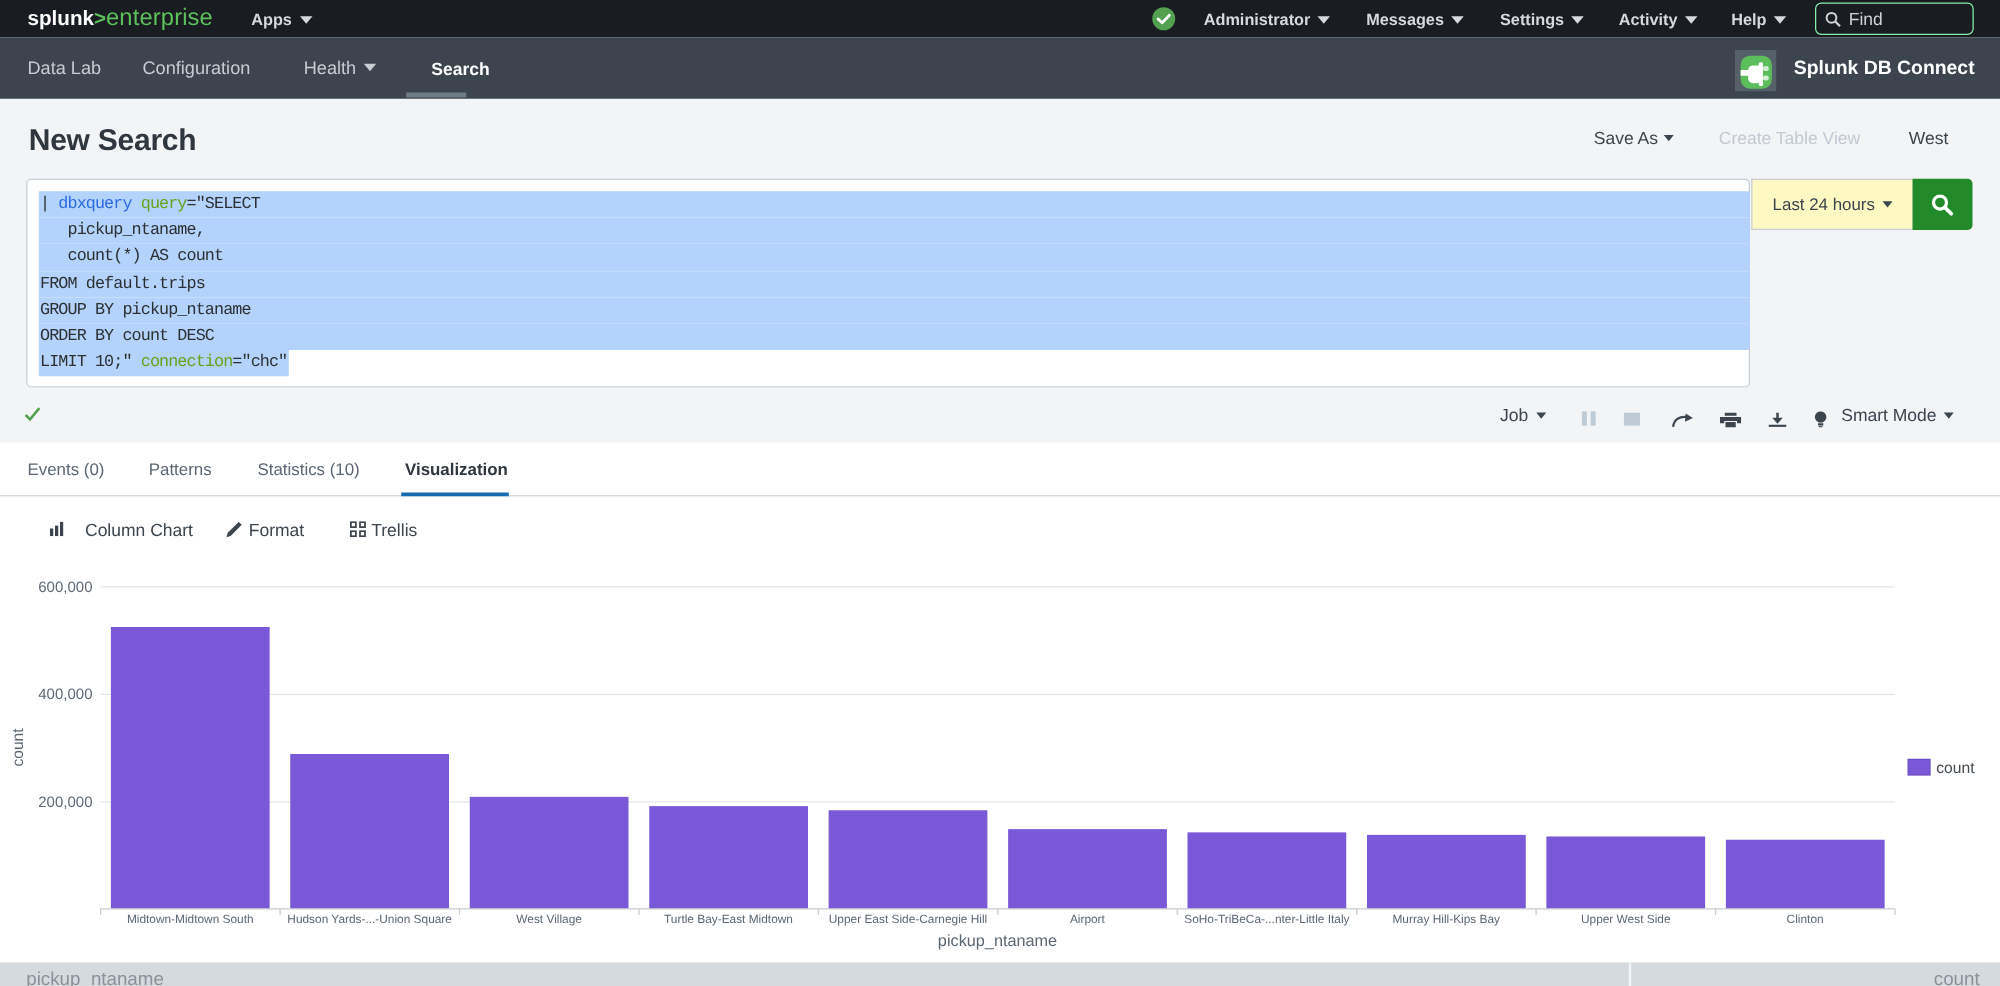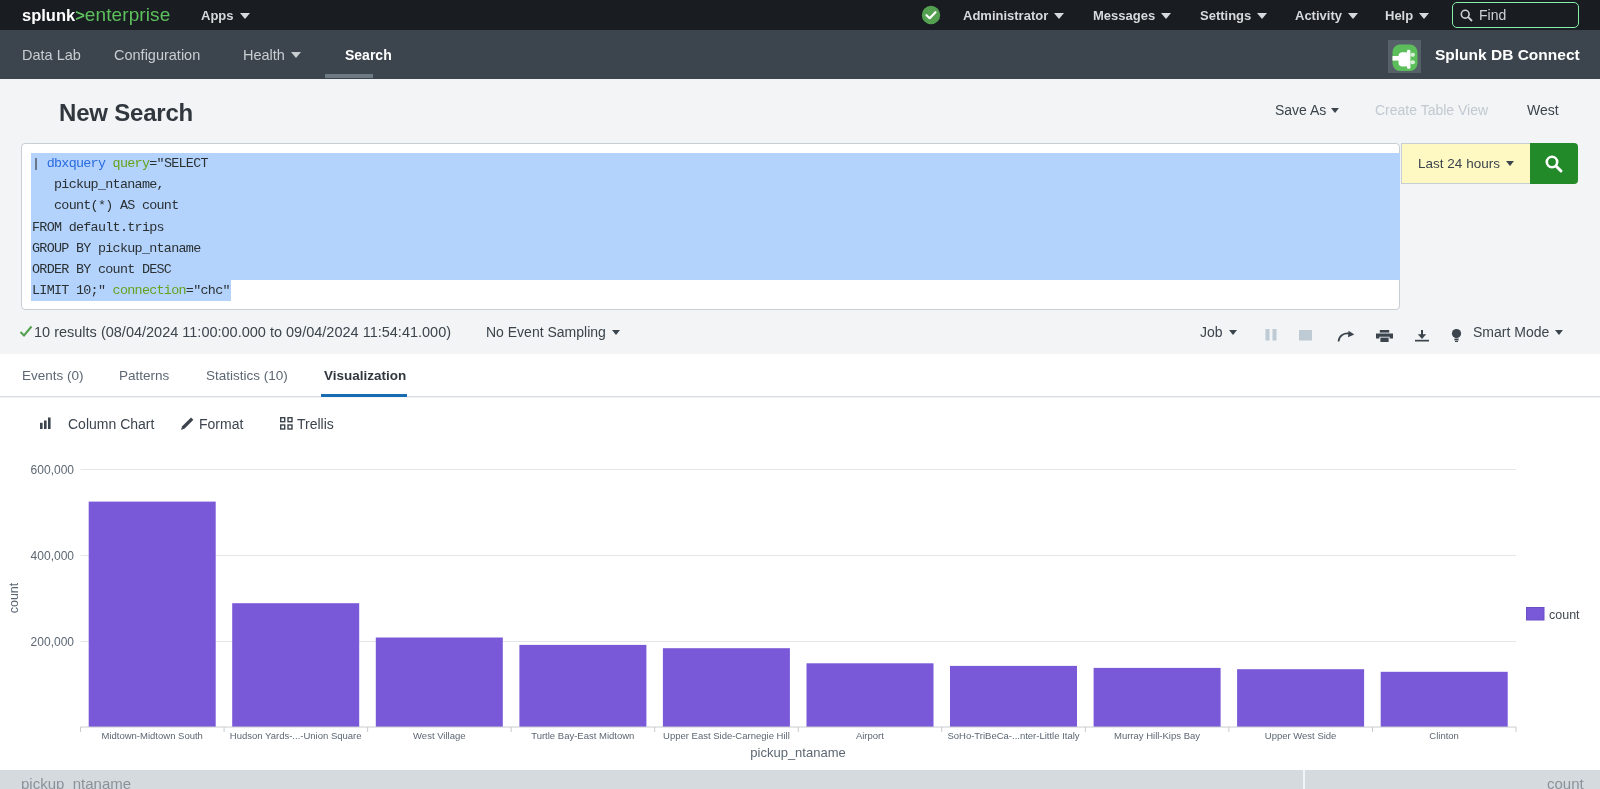--- a/index.html
+++ b/index.html
@@ -18,21 +18,21 @@
 .caret.sm { border-left-width:4.5px; border-right-width:4.5px; border-top-width:5px; }
 #findbox { position:absolute; left:1452px; top:2px; width:127px; height:26px; border:1px solid #86efac; border-radius:5px; color:#cfd3d7; font-size:14px; line-height:25px; }
 
 #appbar { position:absolute; left:0; top:30px; width:1600px; height:49px; background:#3c444d; }
 .amenu { position:absolute; top:0; height:49px; line-height:50px; color:#c8cdd2; font-size:14.5px; }
 .amenu.active { color:#fff; font-weight:bold; font-size:14px;margin-left:19px; }
 #search-underline { position:absolute; left:325px; top:44px; width:48px; height:4px; background:#6e7b85; }
 #dbc-icon { position:absolute; left:1388px; top:10px; width:33px; height:33px; background:#566069; }
 #dbc-name { position:absolute; left:1435px; top:0px; height:49px; line-height:50px; color:#fff; font-weight:bold; font-size:15.5px; }
 
-#title { position:absolute; left:23px; top:99px; font-size:24px; font-weight:bold; color:#31373e; letter-spacing:-0.2px;margin-left:36px; }
+#title { position:absolute; left:23px; top:99px; font-size:24px; font-weight:bold; color:#31373e; letter-spacing:-0.2px; }
 .hlink { position:absolute; top:102px; font-size:14px; color:#3c444d; }
 
 #qbox { position:absolute; left:21px; top:143px; width:1379px; height:167px; background:#fff; border:1px solid #c7ced4; border-radius:4px; }
 #qtext { position:absolute; left:10px; top:9px; font-family:"Liberation Mono", monospace; font-size:13.4px; letter-spacing:-0.71px; line-height:21.2px; color:#2b3033; }
 #qtext .line { position:relative; height:21.2px; white-space:pre; }
 #qtext .sel { position:absolute; left:-1px; top:0; height:21.2px; background:#b3d3fc; z-index:0; }
 #qtext .t { position:relative; z-index:1; }
 .kc { color:#2a6be0; }
 .ka { color:#65a31d; }
 
@@ -116,22 +116,20 @@
     <svg style="position:absolute;left:14px;top:11px;" width="20" height="20" viewBox="0 0 20 20">
       <circle cx="8" cy="8" r="5.2" fill="none" stroke="#fff" stroke-width="2.6"></circle>
       <line x1="12.2" y1="12.2" x2="17" y2="17" stroke="#fff" stroke-width="3" stroke-linecap="round"></line>
     </svg>
   </div>
 
 <div id="results">
   <svg class="abs" style="left:19px;top:15px;" width="14" height="13" viewBox="0 0 14 13">
       <path d="M1.5 7 L5 10.5 L12.5 1.5" stroke="#53a051" stroke-width="2" fill="none"></path>
     </svg>
-  <div class="r" style="left:34px;">10 results (08/04/2024 11:00:00.000 to 09/04/2024 11:54:41.000)</div>
-  <div class="r" style="left:486px; font-size:14px;">No Event Sampling<span class="caret dk sm" style="margin-left:6px;"></span></div>
   <div class="r" style="left:1200px; font-size:14px;text-align:right;">Job<span class="caret dk sm" style="margin-left:6px;"></span></div>
   <svg class="abs" style="left:1265px;top:19px;" width="12" height="12" viewBox="0 0 12 12">
       <rect x="0.5" y="0" width="4" height="11.5" fill="#becad4"></rect>
       <rect x="7.5" y="0" width="4" height="11.5" fill="#becad4"></rect>
     </svg>
   <svg class="abs" style="left:1299px;top:19.5px;" width="13" height="11" viewBox="0 0 13 11">
       <rect width="13" height="10.5" fill="#becad4"></rect>
     </svg>
   <svg class="abs" style="left:1337px;top:20px;" width="20" height="12" viewBox="0 0 20 12">
       <path d="M1.5 11.5 C2 5.5 7 2.8 12.5 3.6" fill="none" stroke="#3c444d" stroke-width="1.7"></path>

